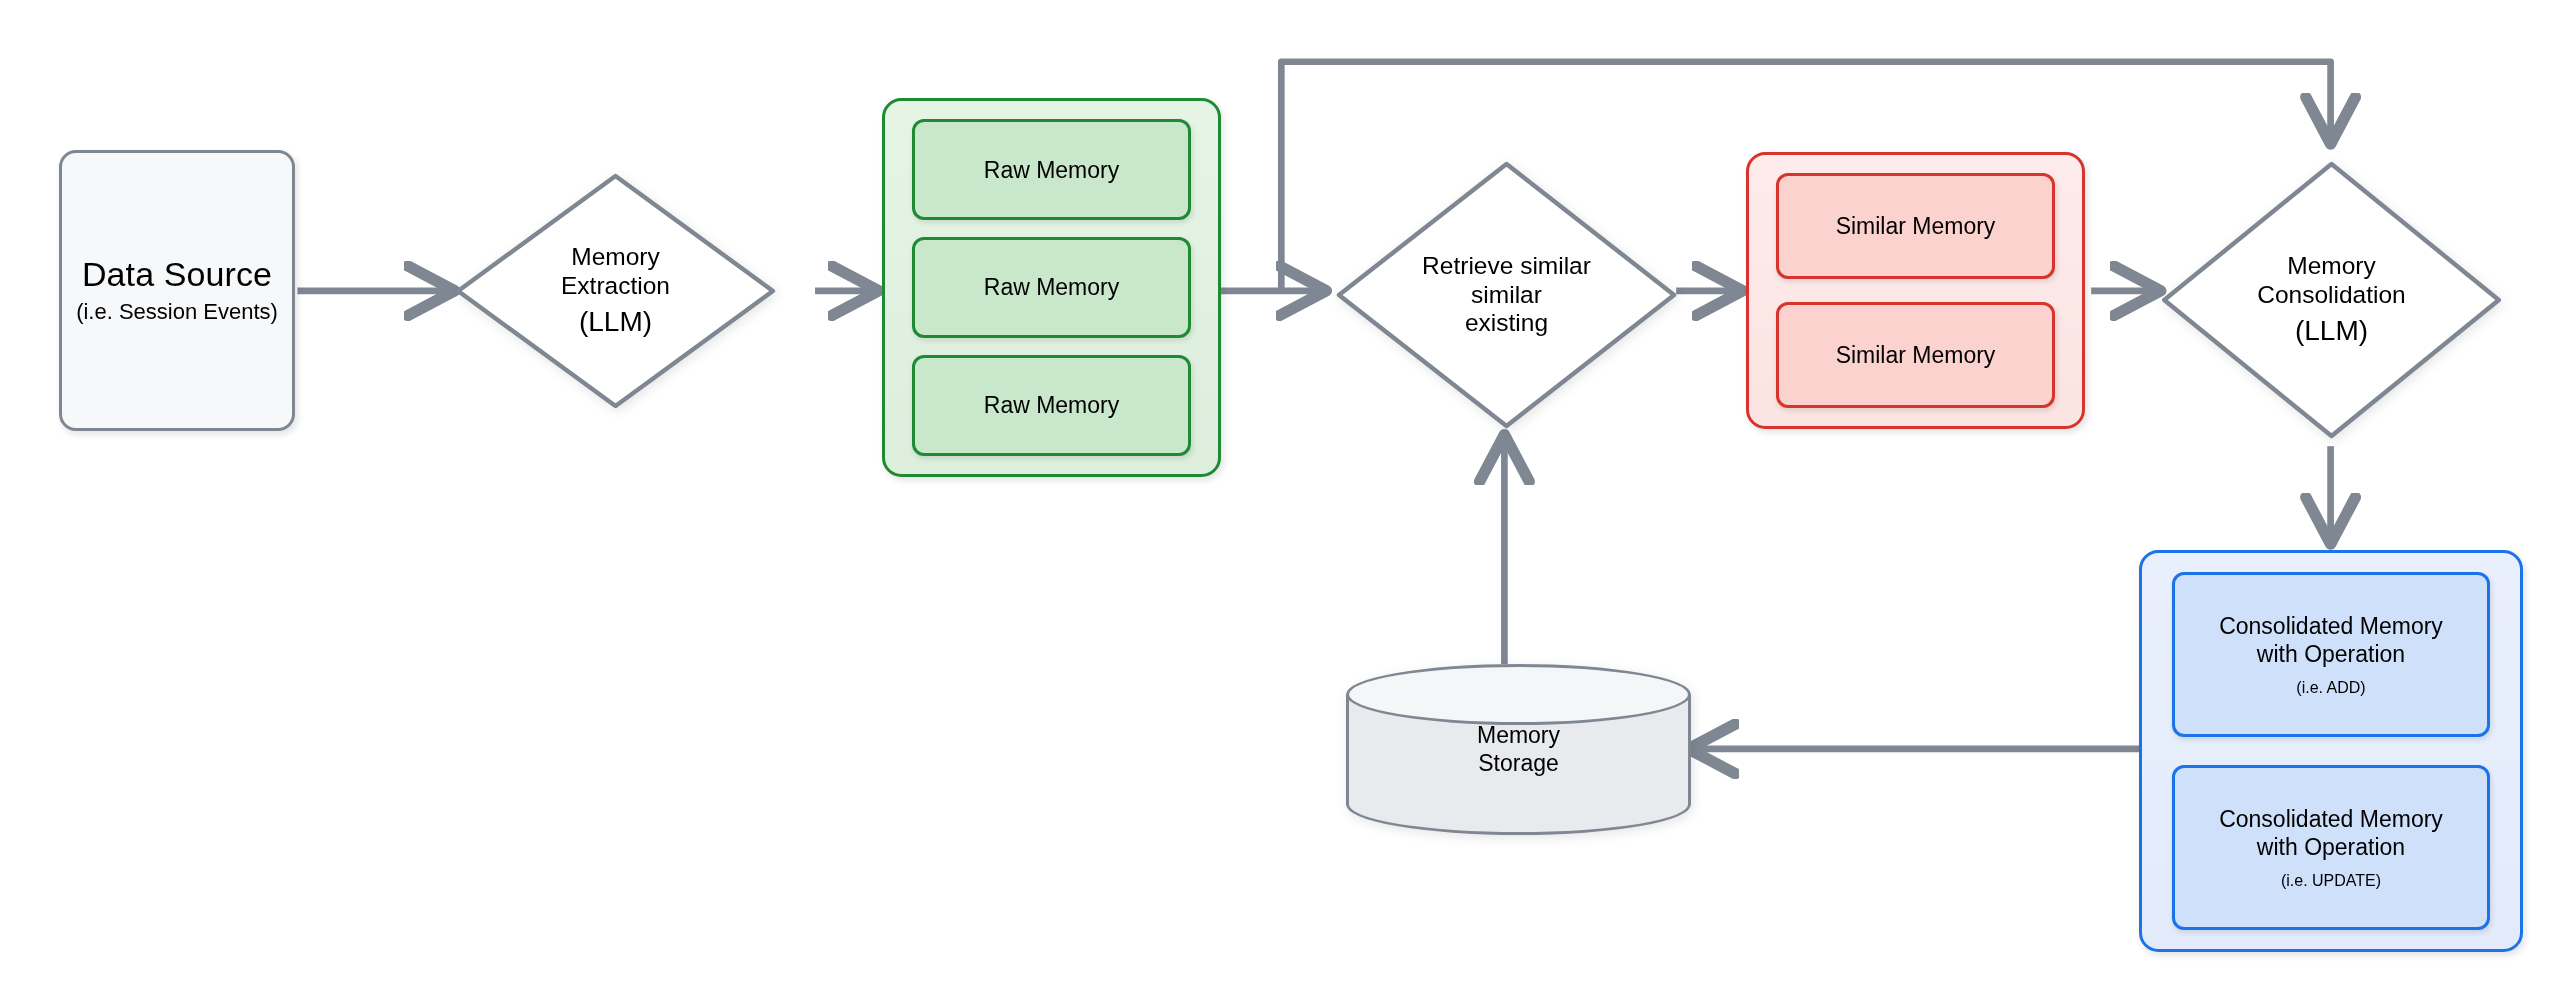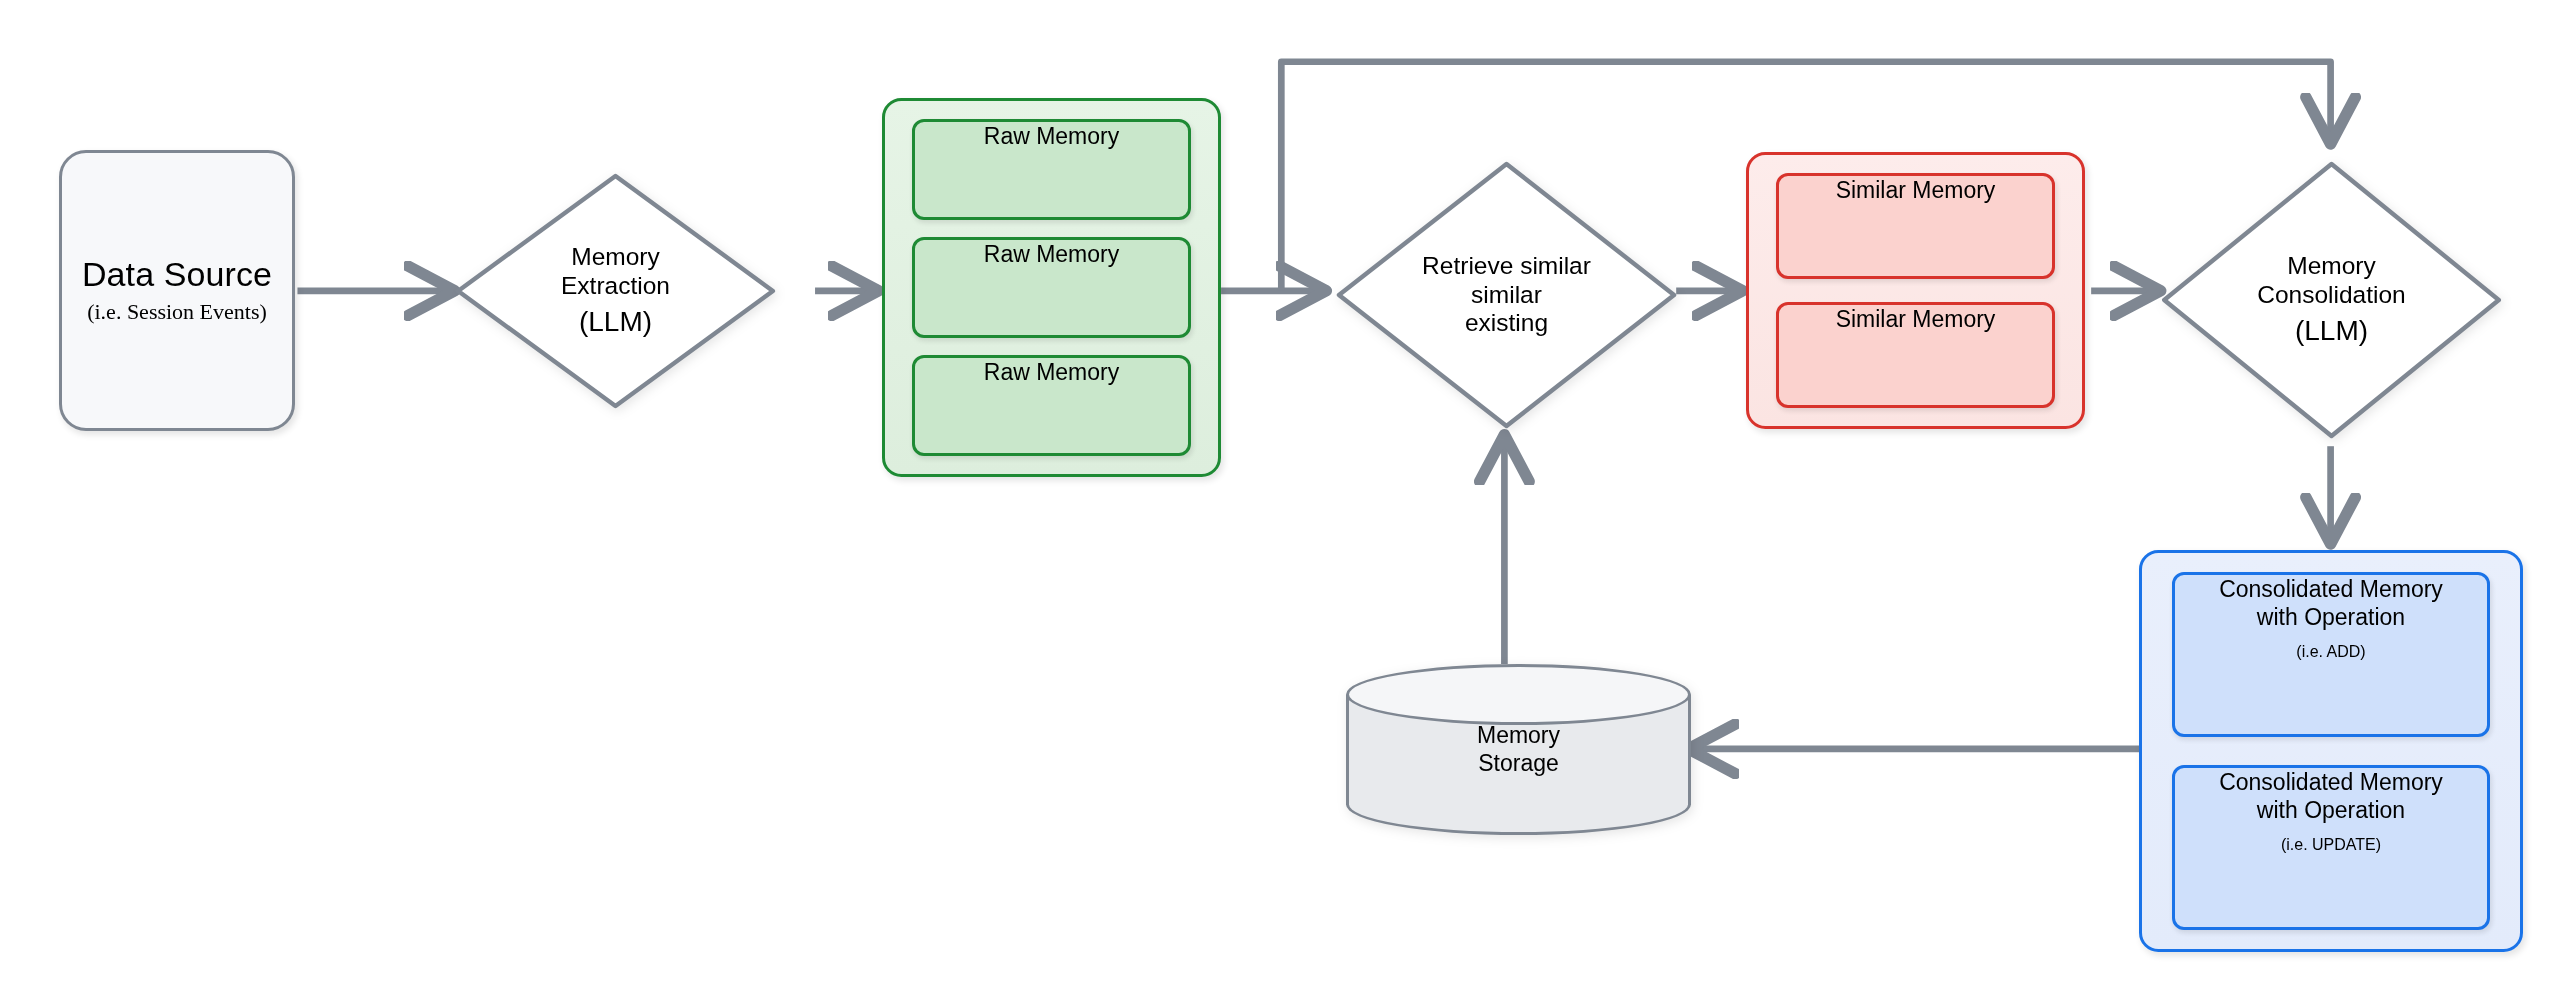--- a/index.html
+++ b/index.html
@@ -35,25 +35,25 @@
     align-items: center;
     justify-content: center;
     text-align: center;
     color: #000000;
   }
 
   
   .proc-box {
     background: #f7f8fa;
     border: 3.7px solid #7f8792;
-    border-radius: 27px;
+    border-radius: 17px;
     box-shadow: 2.2px 3.7px 6.7px rgba(0,0,0,0.10);
   }
   .title-lg { font-size: 34px; line-height: 1.08; letter-spacing: 0.1px; }
-  .sub-md   { font-size: 22px; line-height: 1.15; margin-top: 6px; font-family: Liberation Serif, serif; }
+  .sub-md   { font-size: 22px; line-height: 1.15; margin-top: 6px; }
 
   
   .diamond-wrap { position: absolute; }
   .diamond-label {
     position: absolute;
     left: 0; top: 0;
     width: 100%; height: 100%;
     display: flex;
     flex-direction: column;
     align-items: center;
@@ -79,21 +79,21 @@
   .group-green { background: linear-gradient(180deg,#e6f4e6 0%, #ddeedd 100%); border: 3px solid #1e8a34; }
   .group-red   { background: linear-gradient(180deg,#fdeceb 0%, #fbe4e2 100%); border: 3px solid #d8332c; }
   .group-blue  { background: linear-gradient(180deg,#e9effc 0%, #e3ebfb 100%); border: 3px solid #1a73e8; }
 
   .chip {
     box-sizing: border-box;
     border-radius: 12px;
     display: flex;
     flex-direction: column;
     align-items: center;
-    justify-content: flex-start;
+    justify-content: center;
     text-align: center;
     color: #000;
     box-shadow: 1.5px 3px 5.2px rgba(0,0,0,0.10);
   }
   .chip-green { background: #c9e7cb; border: 3.7px solid #1e8a34; }
   .chip-red   { background: #fbd2ce; border: 3.7px solid #d8332c; }
   .chip-blue  { background: #cfe0fb; border: 3px solid #1a73e8; }
   .chip-title { font-size: 23px; line-height: 1.22; }
   .chip-sub   { font-size: 16px; line-height: 1.2; margin-top: 10.4px; }
 

